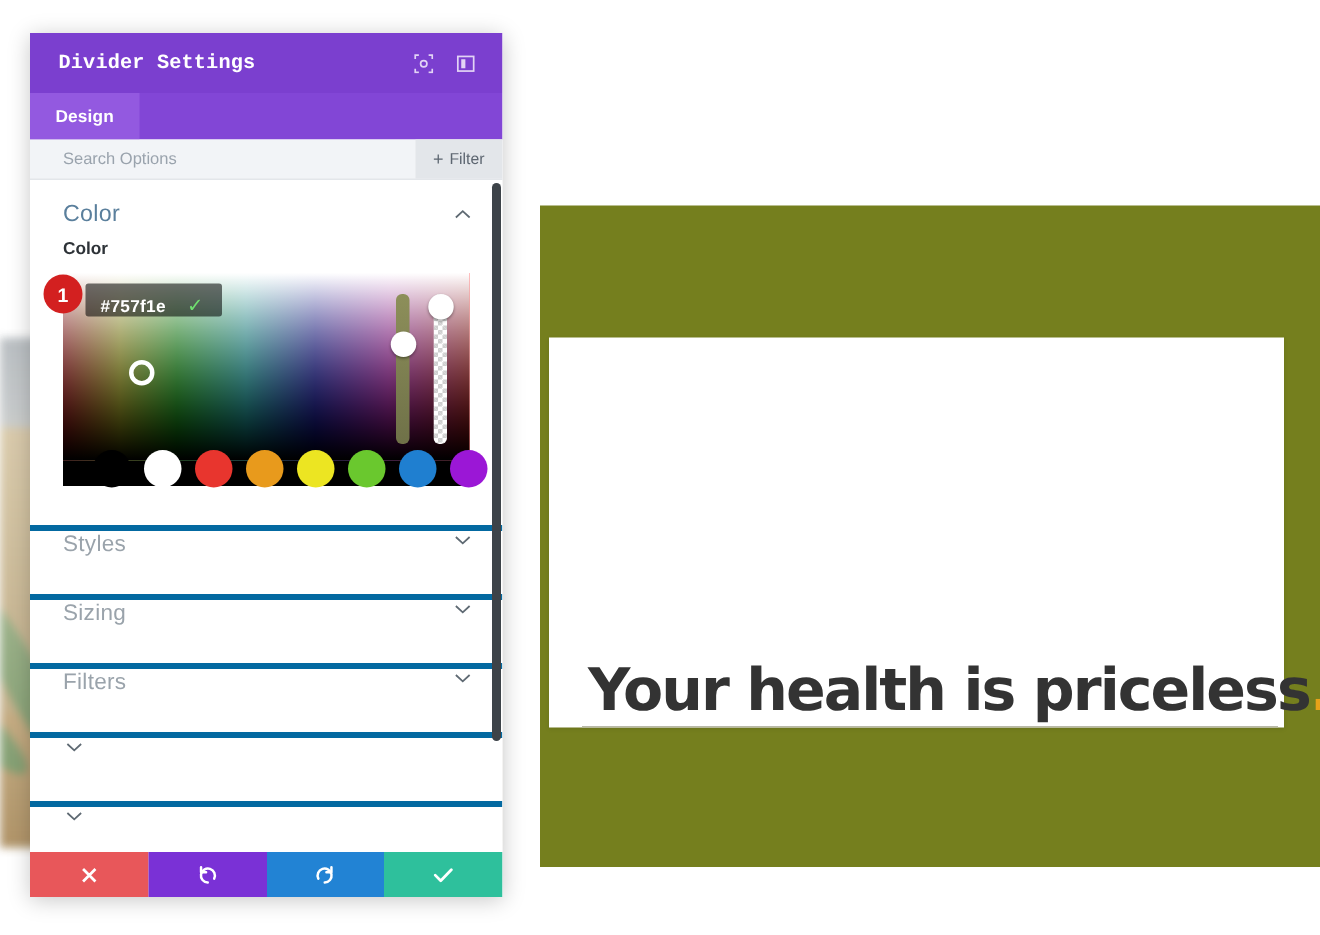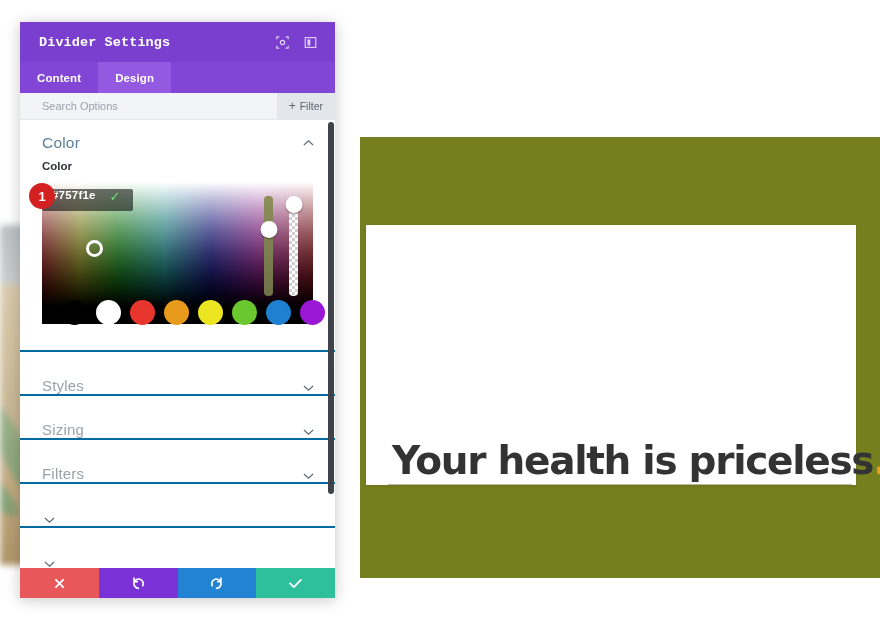--- a/index.html
+++ b/index.html
@@ -291,23 +291,23 @@
     left: 50%;
     transform: translateX(-50%);
     cursor: grab;
   }
   #vknob-a { top: 25px; }
   #vknob-b { top: 0px; }
 
   
   #hex-chip {
     position: absolute;
-    left: 0; top: 7px;
-    display: flex;
-    align-items: flex-start;
+    left: 15px; top: 7px;
+    display: flex;
+    align-items: flex-end;
     background: rgba(0,0,0,.55);
     height: 22px;
     border-radius: 2px;
     overflow: hidden;
   }
   #hex-value {
     color: #ffffff;
     font-size: 11.5px;
     font-weight: bold;
     padding: 0 12px 0 10px;
@@ -356,23 +356,23 @@
     width: 25px; height: 25px;
     border-radius: 50%;
     cursor: pointer;
   }
 
   
   #accordion { margin-top: 26px; }
   .acc-row {
     height: 42px;
     display: flex;
-    align-items: flex-end;
+    align-items: flex-start;
     padding: 0 20px 0 22px;
-    border-top: 2px solid #0369a1;
+    border-top: 4px solid #0369a1;
     cursor: pointer;
     gap: 33px;
   }
   .acc-row .label {
     flex: 1 1 auto;
     color: #9aa3ab;
     font-size: 15px;
     letter-spacing: .2px;
   }
 
@@ -453,21 +453,20 @@
     </div>
     <div class="hdr-icon">
       <svg width="13" height="13" viewBox="0 0 16 16" aria-hidden="true">
         <rect x="1.5" y="2" width="13" height="12" fill="none" stroke="#e2d3f5" stroke-width="1.4"></rect>
         <rect x="4.3" y="4.3" width="3.4" height="7.4" fill="#e2d3f5"></rect>
       </svg>
     </div>
   </div>
 
   <div id="panel-tabs">
-    <div class="tab">Content</div>
     <div class="tab active">Design</div>
   </div>
 
   <div id="search-row">
     <input id="search-input" type="text" placeholder="Search Options" style="">
     <div id="filter-btn">
       <span class="plus">+</span>
       <span>Filter</span>
     </div>
   </div>

